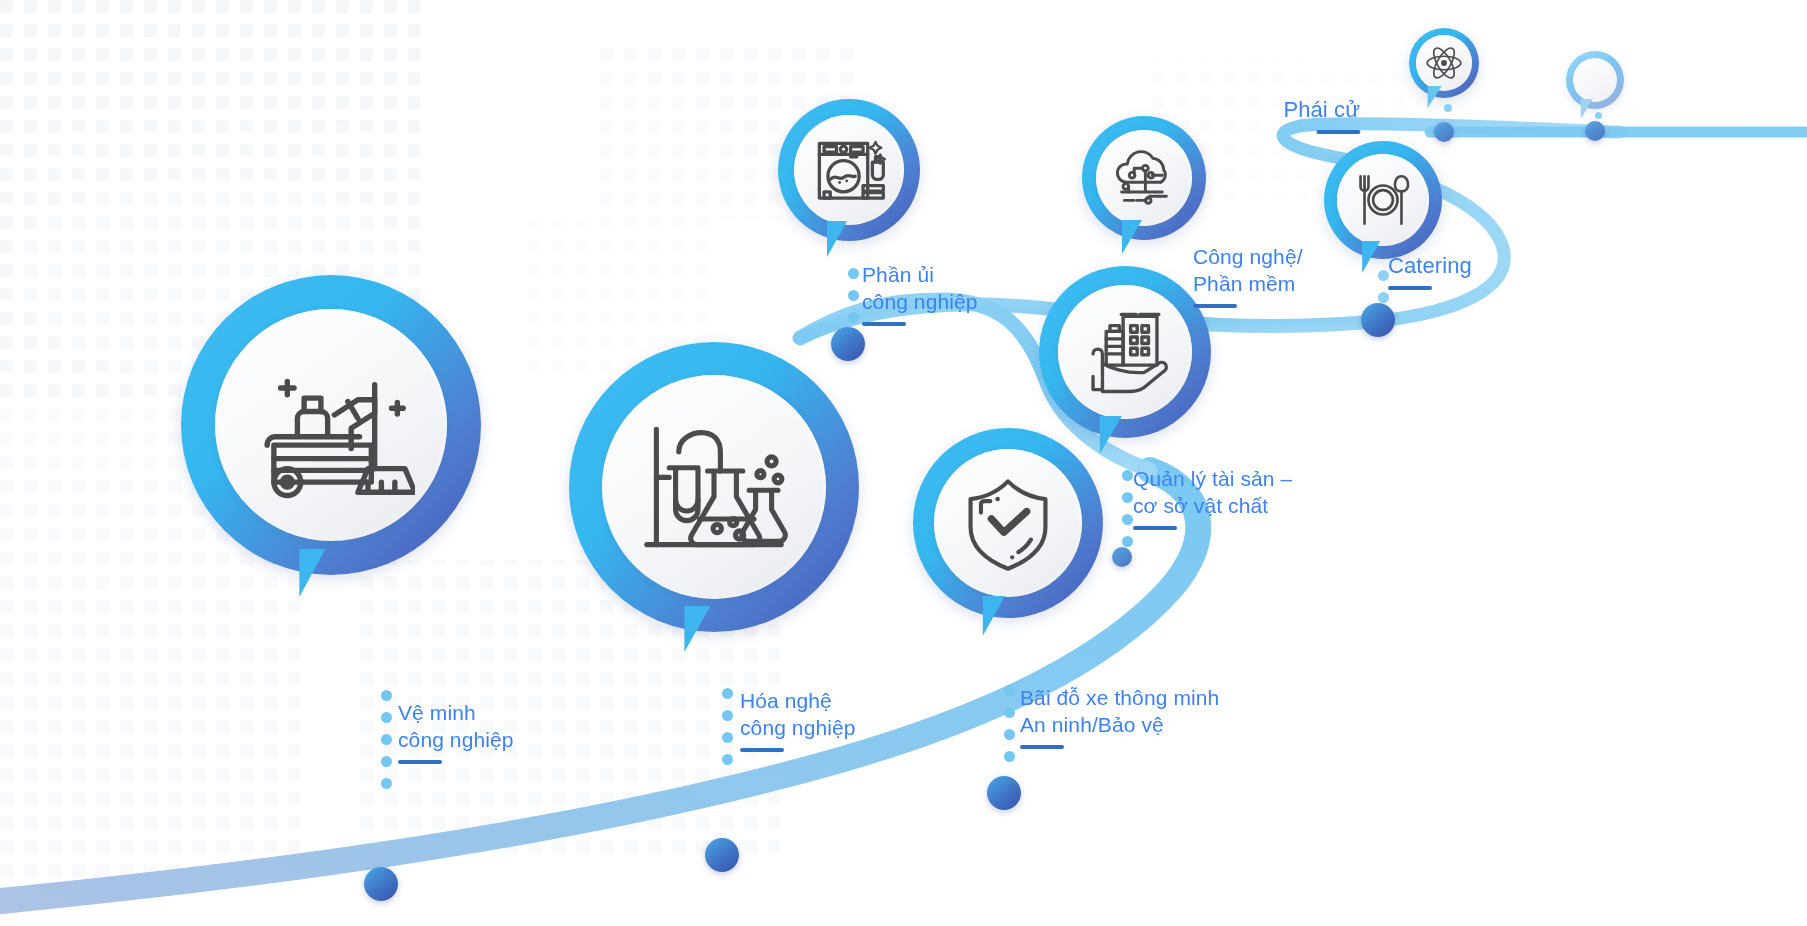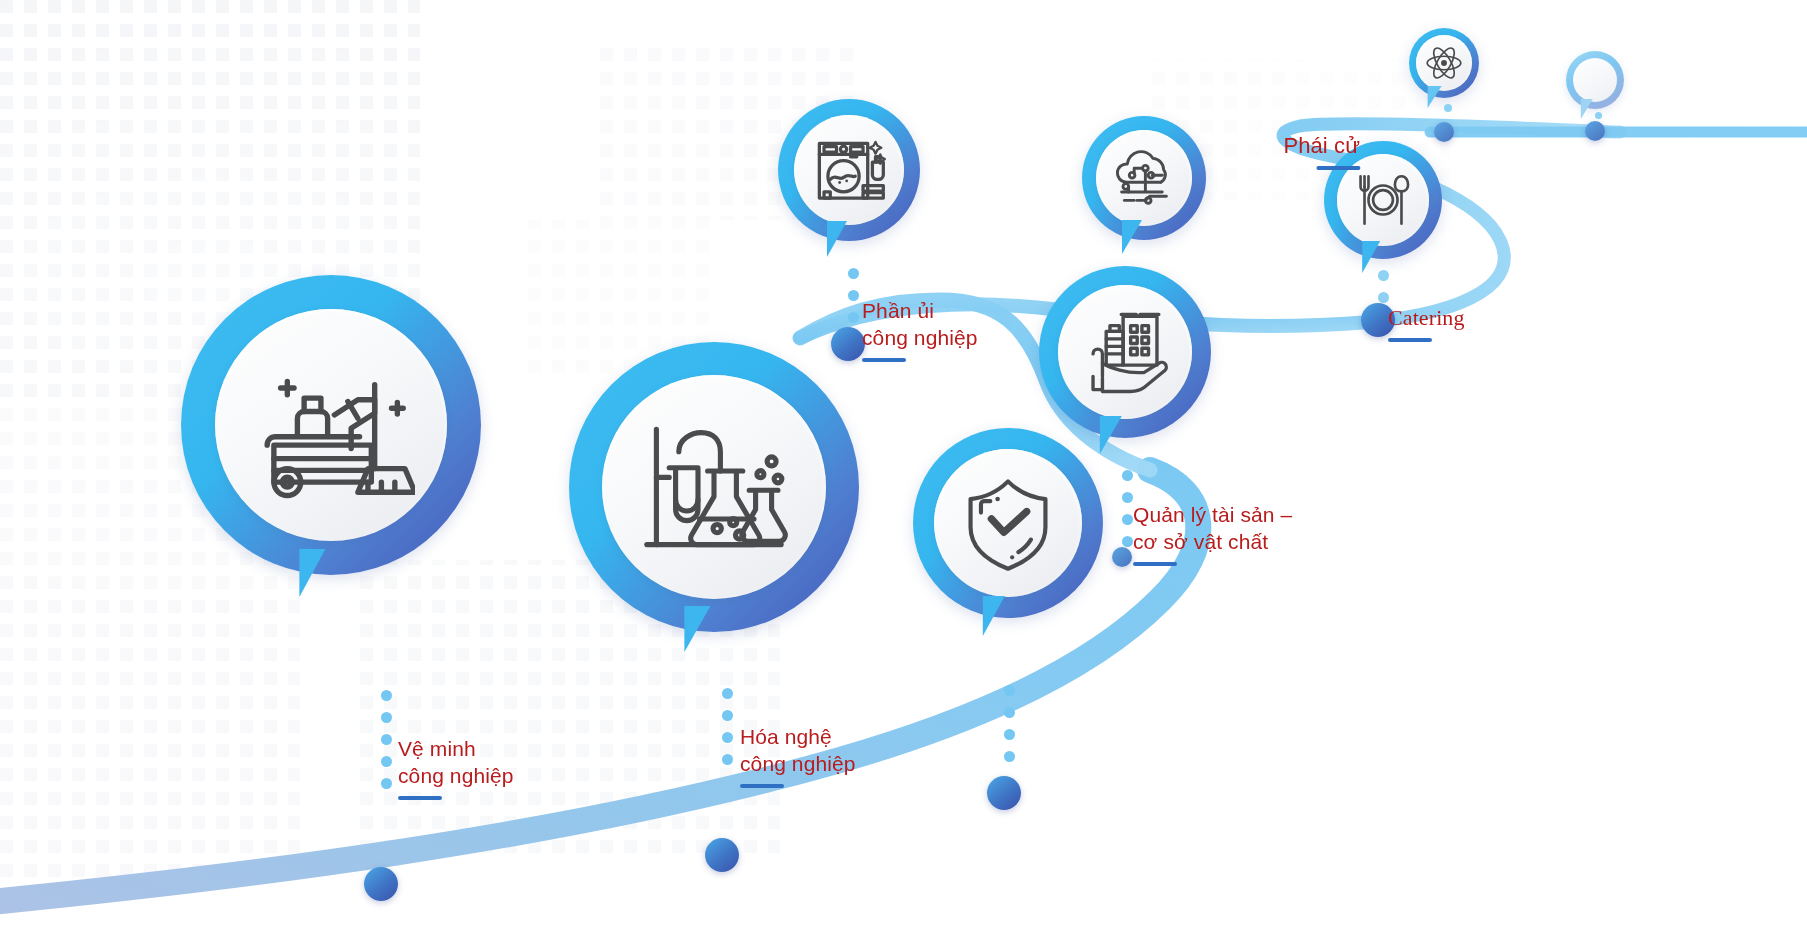--- a/index.html
+++ b/index.html
@@ -62,25 +62,24 @@
   .tail {
     position: absolute;
     left: 50%;
     top: 100%;
     transform: translateX(-60%);
     width: 0; height: 0;
   }
   
   .label {
     position: absolute;
-    color: #b91c1c;
+    color: #3b82f6;
     line-height: 1.28;
     white-space: nowrap;
     letter-spacing: 0.1px;
-    margin-top: 36px;
   }
   .label .lines { display: block; }
   .label .ul {
     display: block;
     width: 44px;
     height: 4px;
     border-radius: 2px;
     background: #2f6fc4;
     margin-top: 6px;
   }
@@ -288,20 +287,25 @@
     </div>
     <span class="tail" style="border-left:22px solid #3db6ef; border-bottom:40px solid transparent; margin-top:-22px; margin-left:-12px;"></span>
   </div>
   <div class="dots" style="left:1004px; top:685px;">
     <i></i>
       <i></i>
       <i></i>
       <i></i>
   </div>
   <div class="endnode" style="left:1004px; top:793px;"></div>
+  <div class="label sm" style="left:1020px; top:685px;">
+    <span class="lines"><span>Bãi đỗ xe thông minh</span></span>
+    <span class="lines"><span>An ninh/Bảo vệ</span></span>
+    <span class="ul"></span>
+  </div>
 
   <div class="pin" style="left:849px; top:170px;">
     <div class="disc" style="width:142px;height:142px;">
       <div class="inner" style="width:110px;height:110px;">
         <span>
           <svg width="78" height="78" viewBox="0 0 100 100" fill="none" stroke="#4a4b4d" stroke-width="4.2" stroke-linecap="round" stroke-linejoin="round">
             <path d="M12 16 h62 v70 h-62 z"></path>
             <path d="M12 30 h62"></path>
             <path d="M18 20 h16 v7 h-16 z"></path>
             <circle cx="43" cy="23.5" r="4"></circle>
@@ -389,20 +393,25 @@
             <circle cx="24" cy="62" r="4"></circle>
             <path d="M40 82 h12 l6-6 h24"></path>
             <circle cx="56" cy="82" r="4"></circle>
             <path d="M22 82 h14"></path>
           </svg>
         </span>
       </div>
     </div>
     <span class="tail" style="border-left:20px solid #3db6ef; border-bottom:34px solid transparent; margin-top:-20px; margin-left:-10px;"></span>
   </div>
+  <div class="label sm" style="left:1193px; top:244px;">
+    <span class="lines"><span>Công nghệ/</span></span>
+    <span class="lines"><span>Phần mềm</span></span>
+    <span class="ul"></span>
+  </div>
 
   <div class="pin" style="left:1383px; top:200px;">
     <div class="disc" style="width:118px;height:118px;">
       <div class="inner" style="width:92px;height:92px;">
         <span>
           <svg width="66" height="66" viewBox="0 0 100 100" fill="none" stroke="#4a4b4d" stroke-width="4" stroke-linecap="round" stroke-linejoin="round">
             <circle cx="50" cy="50" r="22"></circle>
             <circle cx="50" cy="50" r="15"></circle>
             <path d="M16 14 v16 a6 6 0 0 0 12 0 v-16"></path>
             <path d="M22 14 v16"></path>
@@ -414,21 +423,21 @@
       </div>
     </div>
     <span class="tail" style="border-left:18px solid #3db6ef; border-bottom:32px solid transparent; margin-top:-18px; margin-left:-10px;"></span>
   </div>
   <div class="dots pale" style="left:1378px; top:270px;">
     <i></i>
       <i></i>
       <i></i>
   </div>
   <div class="endnode" style="left:1378px; top:320px;"></div>
-  <div class="label md" style="left:1388px; top:268px;font-family:Liberation Serif, serif;">
+  <div class="label md" style="left:1388px; top:252px;">
     <span class="lines"><span>Catering</span></span>
     <span class="ul"></span>
   </div>
 
   <div class="pin" style="left:1444px; top:63px;">
     <div class="disc" style="width:70px;height:70px;">
       <div class="inner" style="width:56px;height:56px;">
         <span>
           <svg width="42" height="42" viewBox="0 0 100 100" fill="none" stroke="#4a4b4d" stroke-width="4" stroke-linecap="round">
             <circle cx="50" cy="50" r="7" fill="#4a4b4d" stroke="none"></circle>

